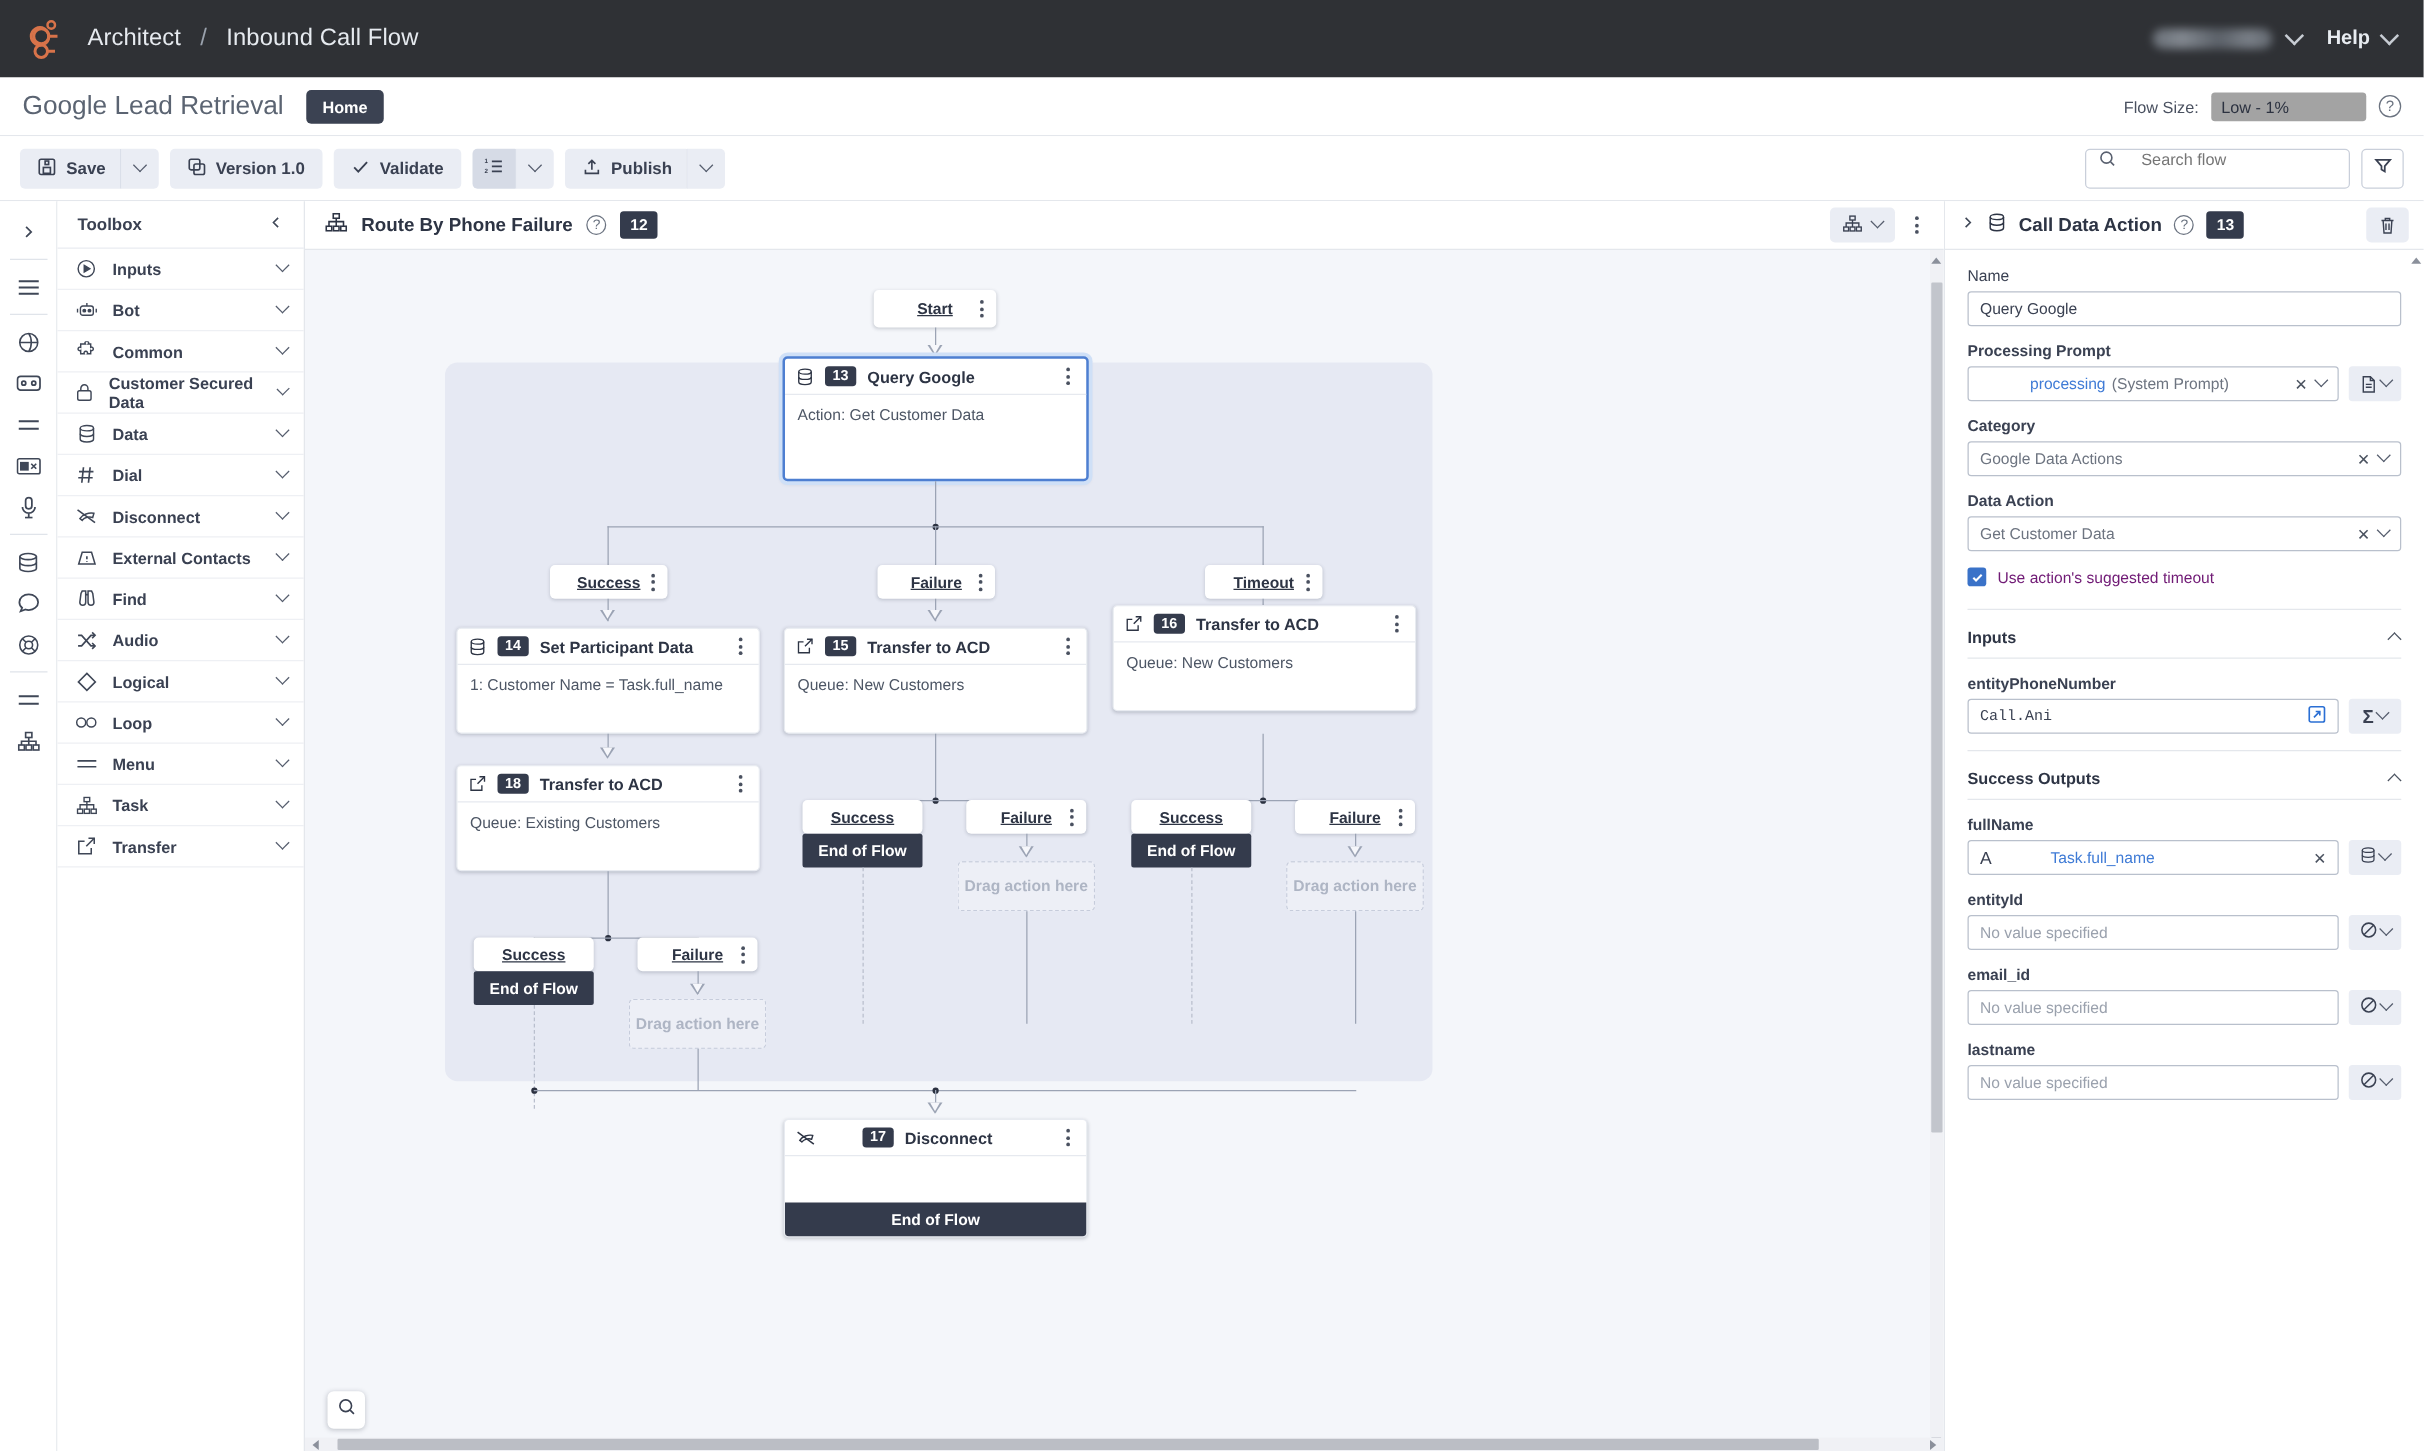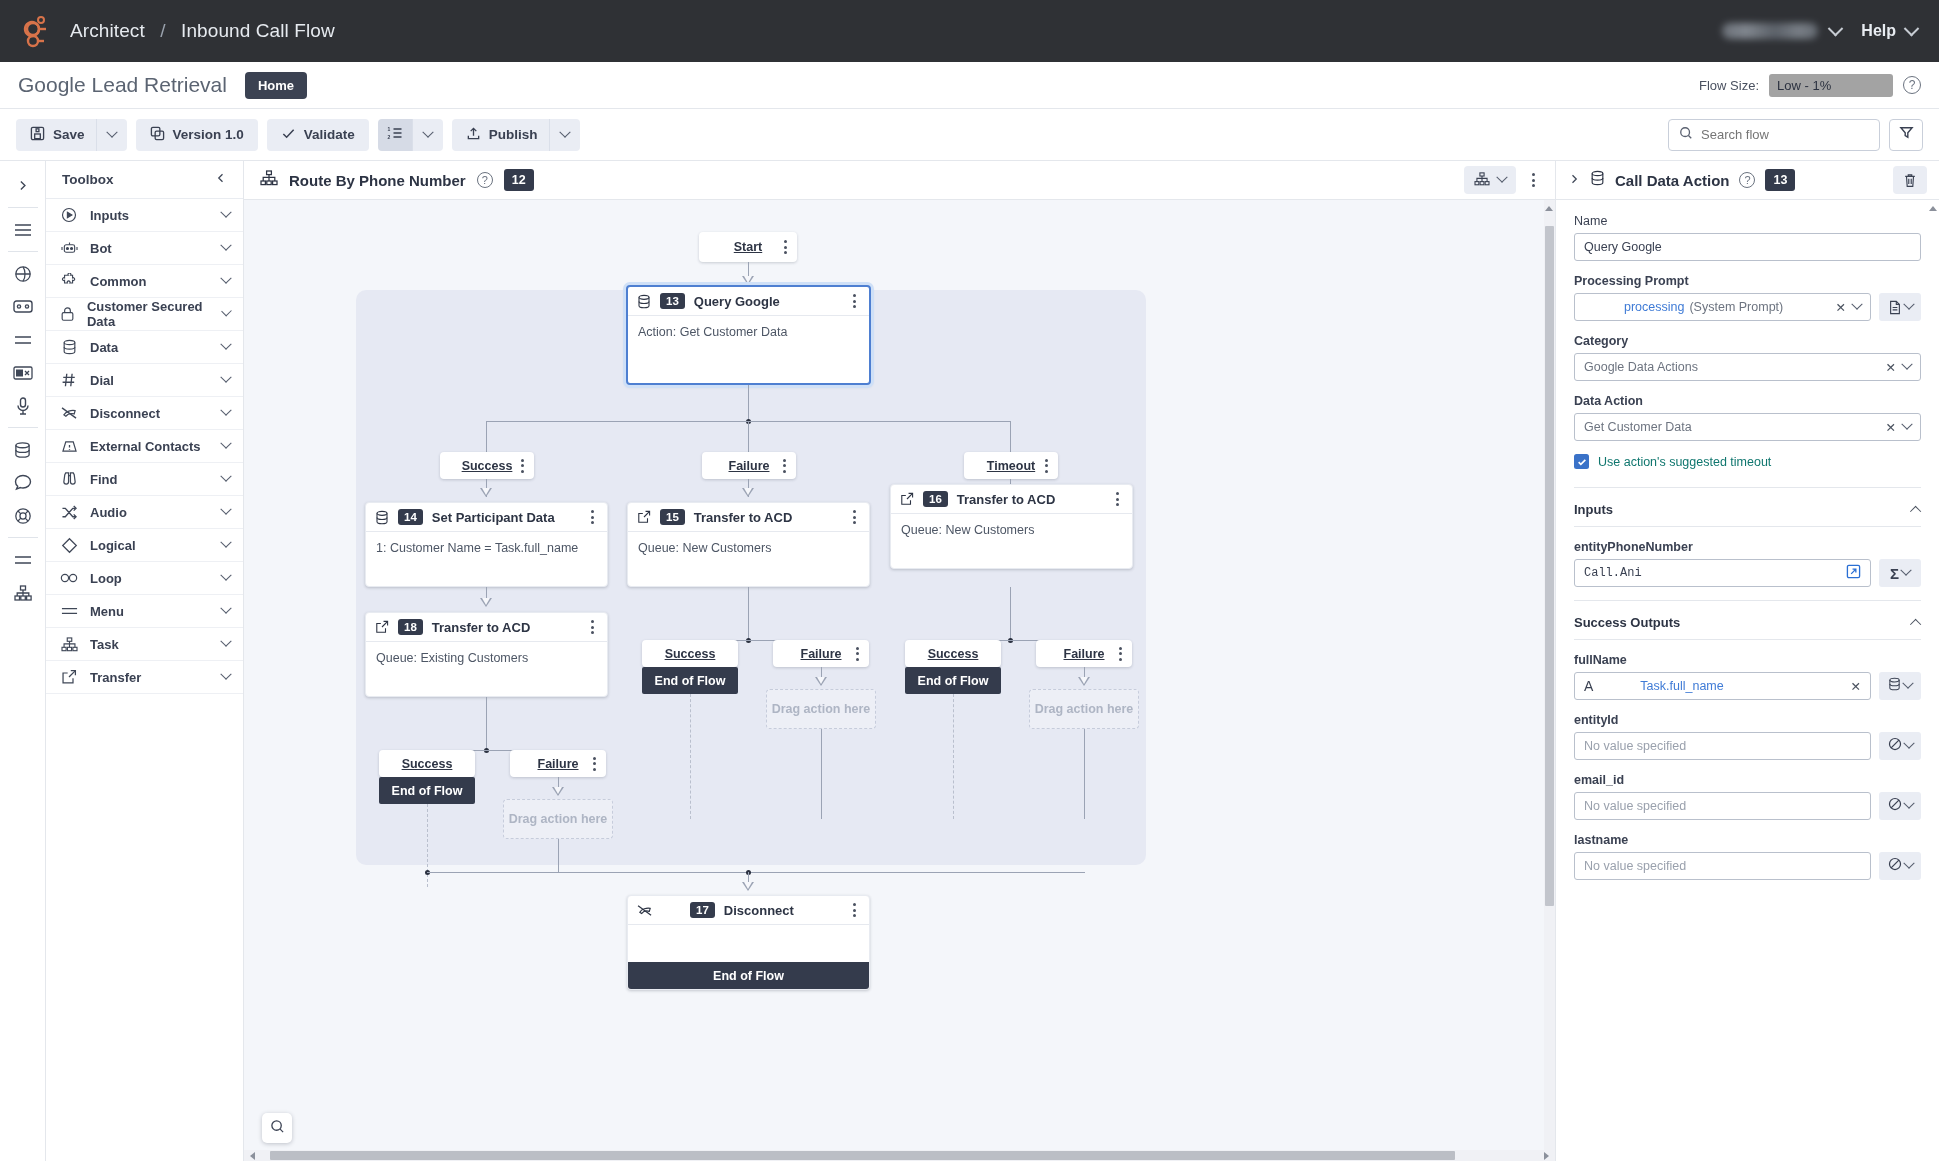--- a/index.html
+++ b/index.html
@@ -51,21 +51,21 @@
     gap:8px; padding: 0 14px; font-size:13.5px; font-weight:bold; color:#3a4152; cursor:pointer;
   }
   .tbtn.split-main { border-top-right-radius:0; border-bottom-right-radius:0; padding-right:11px; }
   .tbtn.split-arrow { border-top-left-radius:0; border-bottom-left-radius:0; padding: 0 11px; margin-left:-9px; border-left:1px solid #dadfe9; }
   .tbtn.icon-only { padding: 0 9px; }
   .tbtn.active { background:#d6dbe6; }
   .chev-sm { width:8px;height:8px;border-right:1.8px solid #555d6d;border-bottom:1.8px solid #555d6d;transform:rotate(45deg) translate(-2px,-2px); }
   .toolbar-right { margin-left:auto; display:flex; align-items:center; gap:9px; }
   .searchbox {
     width:212px; height:32px; border:1px solid #c9cfda; border-radius:4px; display:flex;
-    align-items:center; gap:8px; padding:0 10px; font-size:13px; color:#9aa1ad; background:#fff;
+    align-items:flex-start; gap:20px; padding:0 10px; font-size:13px; color:#9aa1ad; background:#fff;
   }
   .filter-btn { width:34px;height:32px;border:1px solid #c9cfda;border-radius:4px;display:flex;align-items:center;justify-content:center;background:#fff; }
 
   
   .body { display:flex; height: calc(1161px - 62px - 47px - 52px); }
 
   
   .rail { width:46px; background:#fff; border-right:1px solid #e4e7ec; padding-top:8px; display:flex; flex-direction:column; align-items:center; }
   .rail-i { width:46px; height:33px; display:flex; align-items:center; justify-content:center; color:#3f4757; cursor:pointer; }
   .rail-div { width:30px; height:1px; background:#e0e4ea; margin:5px 0; }
@@ -156,21 +156,21 @@
   }
   .fi .ph { color:#9aa1ad; }
   .fi .link { color:#3f7bd6;margin-left:40px; }
   .fi .muted { color:#6d7480; }
   .fi .rt { margin-left:auto; display:flex; align-items:center; gap:7px; color:#4b5360; }
   .fi-row { display:flex; gap:8px; align-items:flex-start; margin-bottom:13px; }
   .fi-row .fi { flex:1; margin-bottom:0; }
   .side-btn { width:42px;height:28px;background:#eaedf4;border-radius:3px;display:flex;align-items:center;justify-content:center;gap:3px;color:#3a4152; }
   .cbrow { display:flex; align-items:center; gap:9px; margin:4px 0 18px 0; }
   .cbox { width:15px;height:15px;background:#3a72c8;border-radius:2.5px;display:flex;align-items:center;justify-content:center; }
-  .cbrow span { font-size:12.5px; color:#0f766e; }
+  .cbrow span { font-size:12.5px; color:#701a75; }
   .sect-hr { height:1px; background:#e4e7ec; margin:0 0 14px 0; }
   .sect-head { display:flex; align-items:center; font-size:13px; font-weight:bold; color:#2d3444; padding-bottom:9px; border-bottom:1px solid #e4e7ec; margin-bottom:13px; }
   .sect-head .ar { margin-left:auto; }
   .chev-up { width:8px;height:8px;border-left:1.8px solid #4b5360;border-top:1.8px solid #4b5360;transform:rotate(45deg) translateY(2px); }
   .mono { font-family:"Liberation Mono", monospace; font-size:12px; }
   .rp-scroll { position:absolute; right:0; top:0; width:9px; height:100%; }
   .rp-scroll i { position:absolute; right:2px; top:6px; width:0;height:0;border-left:4px solid transparent;border-right:4px solid transparent;border-bottom:5px solid #8b909b; }
 </style>
 </head>
 <body>
@@ -546,21 +546,21 @@
     <div class="canvas-head">
       <span>
         <svg width="18" height="16" viewBox="0 0 18 16" fill="none" stroke="#2d3444" stroke-width="1.25">
             <rect x="6.6" y="1" width="4.8" height="3.6"></rect>
             <rect x="1" y="11" width="4.4" height="3.6"></rect>
             <rect x="6.8" y="11" width="4.4" height="3.6"></rect>
             <rect x="12.6" y="11" width="4.4" height="3.6"></rect>
             <path d="M9 4.6v2.7M3.2 11V7.3h11.6V11M9 7.3v3.7"></path>
           </svg>
       </span>
-      <span class="ch-title">Route By Phone Number</span>
+      <span class="ch-title">Route By Phone Failure</span>
       <span class="qmark" style="width:16px;height:16px;font-size:11px;border-color:#6b7380;">?</span>
       <span class="num-badge">12</span>
       <div class="canvas-head-right">
         <div class="tbtn icon-only" style="height:28px;gap:8px;padding:0 10px;">
           <span><svg width="16" height="14" viewBox="0 0 18 16" fill="none" stroke="#3a4152" stroke-width="1.25">
                 <rect x="6.6" y="1" width="4.8" height="3.6"></rect>
                 <rect x="1" y="11" width="4.4" height="3.6"></rect>
                 <rect x="6.8" y="11" width="4.4" height="3.6"></rect>
                 <rect x="12.6" y="11" width="4.4" height="3.6"></rect>
                 <path d="M9 4.6v2.7M3.2 11V7.3h11.6V11M9 7.3v3.7"></path>

